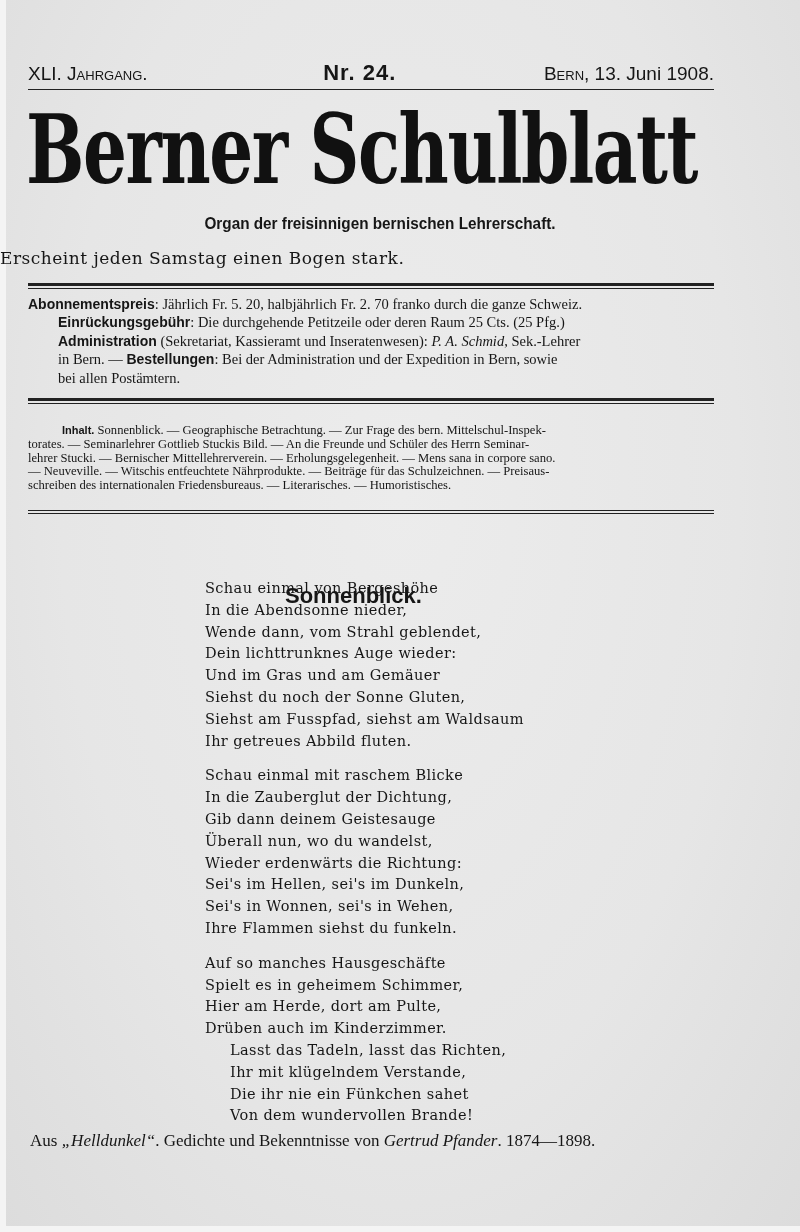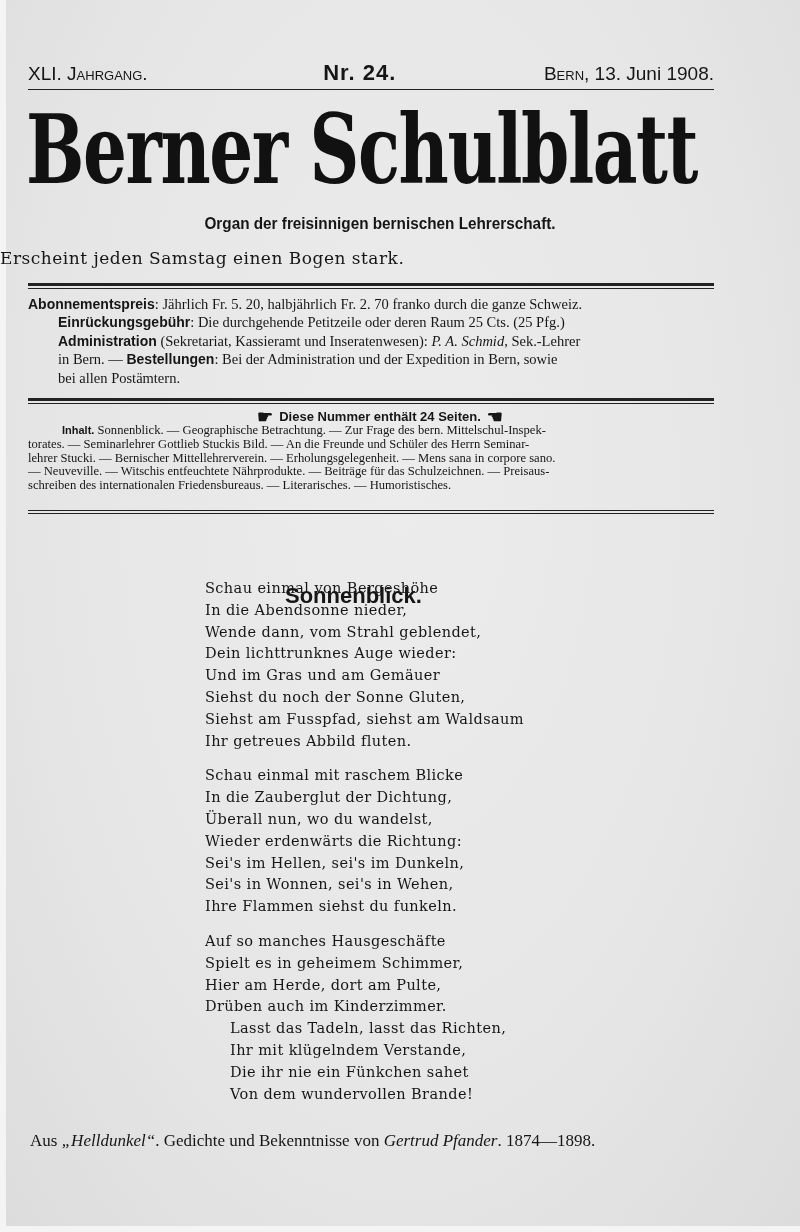--- a/index.html
+++ b/index.html
@@ -113,23 +113,20 @@
     <p><span class="lbl">Abonnementspreis</span><span>: Jährlich Fr. 5. 20, halbjährlich Fr. 2. 70 franko durch die ganze Schweiz.</span></p>
     <p class="indent"><span class="lbl">Einrückungsgebühr</span><span>: Die durchgehende Petitzeile oder deren Raum 25 Cts. (25 Pfg.)</span></p>
     <p class="indent"><span class="lbl">Administration</span><span> (Sekretariat, Kassieramt und Inseratenwesen): </span><i>P. A. Schmid</i><span>, Sek.-Lehrer</span></p>
     <p class="indent"><span>in Bern. — </span><span class="lbl">Bestellungen</span><span>: Bei der Administration und der Expedition in Bern, sowie</span></p>
     <p class="indent">bei allen Postämtern.</p>
   </div>
 
   <div class="rule thick" style="top:398px"></div>
   <div class="rule thin" style="top:403px"></div>
 
-  <div class="pages-note">
-    <span class="hand">☛</span><span>Diese Nummer enthält 24 Seiten.</span><span class="hand">☚</span>
-  </div>
 
   <div class="contents">
     <div><span class="lead">Inhalt.</span><span> Sonnenblick. — Geographische Betrachtung. — Zur Frage des bern. Mittelschul-Inspek-</span></div>
     <div>torates. — Seminarlehrer Gottlieb Stuckis Bild. — An die Freunde und Schüler des Herrn Seminar-</div>
     <div>lehrer Stucki. — Bernischer Mittellehrerverein. — Erholungsgelegenheit. — Mens sana in corpore sano.</div>
     <div>— Neuveville. — Witschis entfeuchtete Nährprodukte. — Beiträge für das Schulzeichnen. — Preisaus-</div>
     <div>schreiben des internationalen Friedensbureaus. — Literarisches. — Humoristisches.</div>
   </div>
 
   <div class="rule thin" style="top:510px"></div>
@@ -144,20 +141,21 @@
       <div class="line">Wende dann, vom Strahl geblendet,</div>
       <div class="line">Dein lichttrunknes Auge wieder:</div>
       <div class="line">Und im Gras und am Gemäuer</div>
       <div class="line">Siehst du noch der Sonne Gluten,</div>
       <div class="line">Siehst am Fusspfad, siehst am Waldsaum</div>
       <div class="line">Ihr getreues Abbild fluten.</div>
     </div>
     <div class="stanza">
       <div class="line">Schau einmal mit raschem Blicke</div>
       <div class="line">In die Zauberglut der Dichtung,</div>
+      <div class="line">Gib dann deinem Geistesauge</div>
       <div class="line">Überall nun, wo du wandelst,</div>
       <div class="line">Wieder erdenwärts die Richtung:</div>
       <div class="line">Sei's im Hellen, sei's im Dunkeln,</div>
       <div class="line">Sei's in Wonnen, sei's in Wehen,</div>
       <div class="line">Ihre Flammen siehst du funkeln.</div>
     </div>
     <div class="stanza">
       <div class="line">Auf so manches Hausgeschäfte</div>
       <div class="line">Spielt es in geheimem Schimmer,</div>
       <div class="line">Hier am Herde, dort am Pulte,</div>

